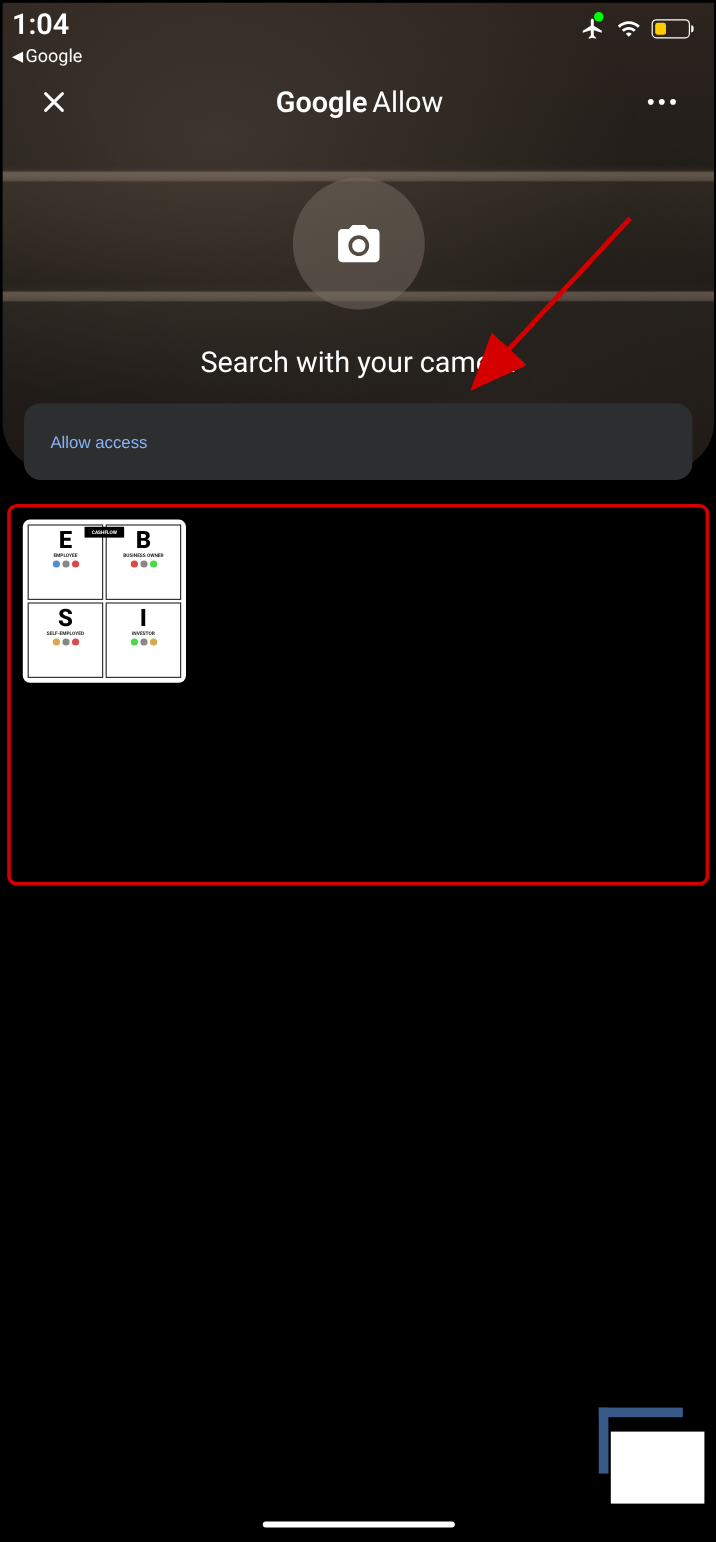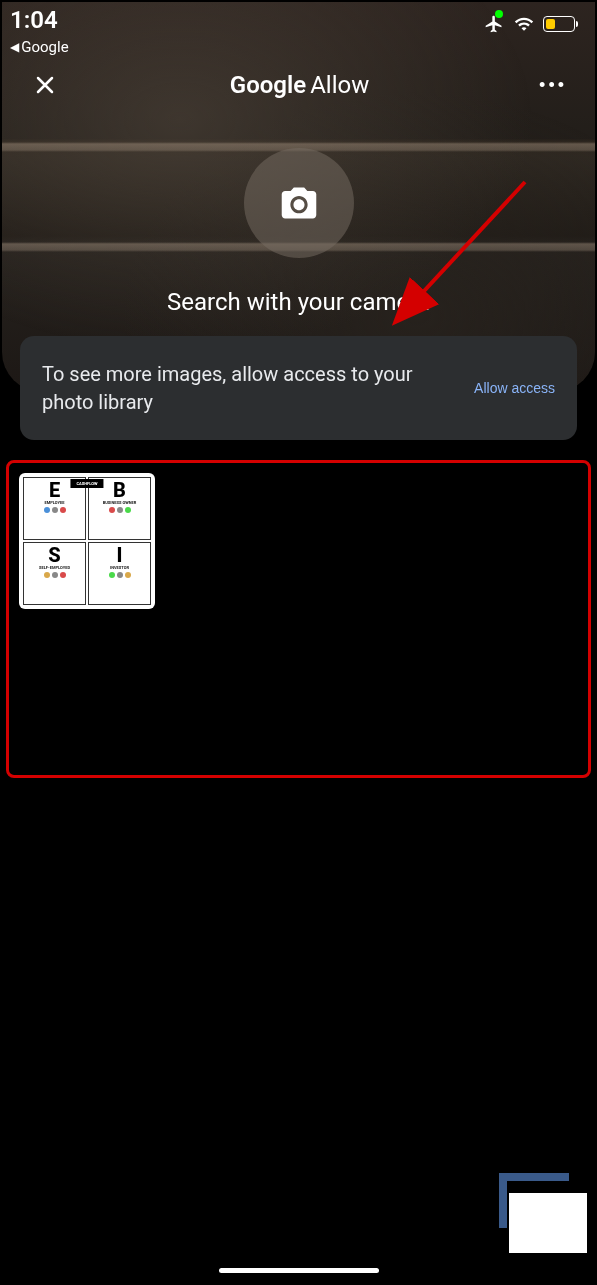--- a/index.html
+++ b/index.html
@@ -401,21 +401,20 @@
 <svg class="arrow-annotation" width="160" height="170">
   <defs>
     <marker id="arrowhead" markerWidth="12" markerHeight="12" refX="9" refY="5" orient="auto">
       <polygon points="0 0, 12 5, 0 10" fill="#d40000"></polygon>
     </marker>
   </defs>
   <line x1="150" y1="10" x2="25" y2="145" stroke="#d40000" stroke-width="4" marker-end="url(#arrowhead)"></line>
 </svg>
 
 <div class="permission-banner">
-  <div class="permission-text">To see more images, allow access to your photo library</div>
   <button class="allow-btn">Allow access</button>
 </div>
 
 <div class="photo-grid">
   <div class="photo-thumb">
     <div class="thumb-header">CASHFLOW</div>
     <div class="thumb-content">
       <div class="thumb-quad">
         <div class="quad-letter">E</div>
         <div class="quad-label">EMPLOYEE</div>

